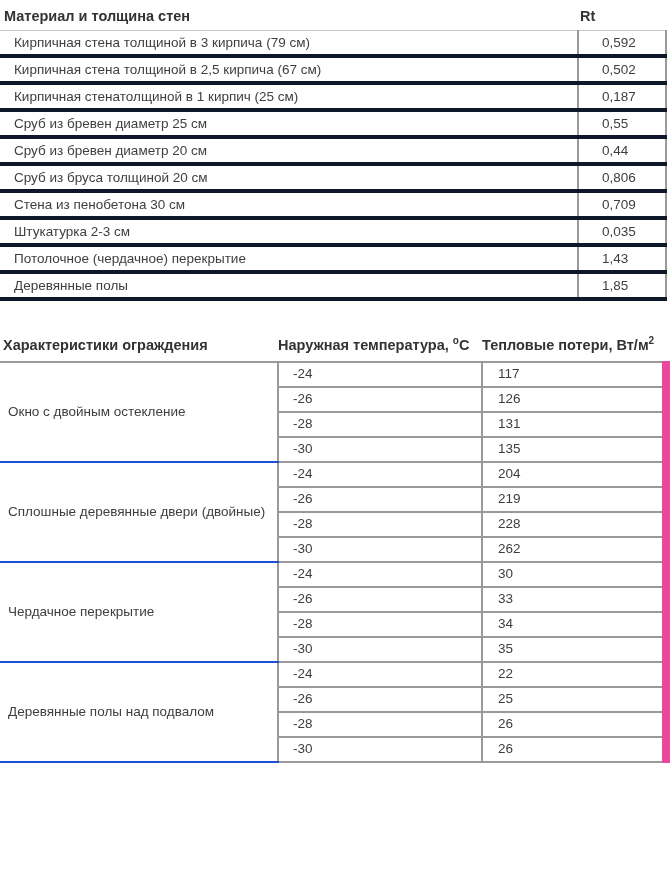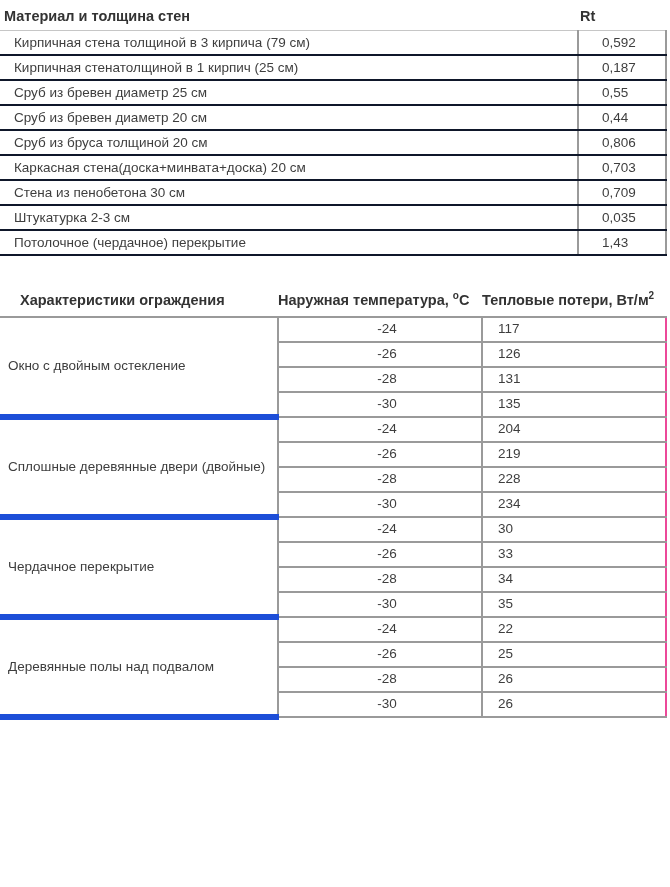--- a/index.html
+++ b/index.html
@@ -21,45 +21,45 @@
     text-align: left; vertical-align: bottom;
     padding: 0 0 6px 0;
     border-bottom: 1px solid #c6c6c6;
   }
   .t1 thead th.t1h1 { padding-left: 4px; }
   .t1 thead th.t1h2 { padding-left: 2px; }
   .t1 td {
     font-size: 13.5px; line-height: 16px;
     padding: 3.5px 0;
     vertical-align: middle;
-    border-bottom: 2px solid #0f172a;
+    border-bottom: 4px solid #0f172a;
   }
   .t1 td.mat { padding-left: 14px; }
   .t1 td.rt  { padding-left: 23px; border-left: 2px solid #9a9a9a; border-right: 2px solid #9a9a9a; }
 
   
   .t2 { margin: 34px 0 0 0; }
   .t2 thead th {
     font-size: 14.5px; font-weight: bold; color: #333333;
     text-align: left; vertical-align: bottom;
     padding: 0 0 8px 0;
     border-bottom: 2px solid #9a9a9a;
   }
-  .t2 thead th.t2h1 { padding-left: 20px; }
+  .t2 thead th.t2h1 { padding-left: 3px; }
   .t2 thead th.t2h2 { padding-left: 0; }
   .t2 thead th.t2h3 { padding-left: 0; margin-top: 43px; }
   .t2 thead th sup { font-size: 10px; }
   .t2 td {
     font-size: 13.5px; line-height: 16px;
     padding: 3.5px 0;
     vertical-align: middle;
   }
-  .t2 td.cat  { padding-left: 8px;  border-bottom: 6px solid #1d4ed8; }
-  .t2 td.temp { padding-left: 14px; border-left: 2px solid #9a9a9a; border-bottom: 2px solid #9a9a9a; text-align: center; }
-  .t2 td.loss { padding-left: 15px; border-left: 2px solid #9a9a9a; border-right: 2px solid #ec4899; border-bottom: 2px solid #9a9a9a; }
+  .t2 td.cat  { padding-left: 8px;  border-bottom: 2px solid #1d4ed8; }
+  .t2 td.temp { padding-left: 14px; border-left: 2px solid #9a9a9a; border-bottom: 2px solid #9a9a9a; }
+  .t2 td.loss { padding-left: 15px; border-left: 2px solid #9a9a9a; border-right: 8px solid #ec4899; border-bottom: 2px solid #9a9a9a; }
 </style>
 </head>
 <body>
 
 <div class="page">
 
   <table class="t1">
     <colgroup>
       <col style="width:578px">
       <col style="width:88px">
@@ -69,50 +69,54 @@
         <th class="t1h1">Материал и толщина стен</th>
         <th class="t1h2">Rt</th>
       </tr>
     </thead>
     <tbody>
         <tr>
           <td class="mat">Кирпичная стена толщиной в 3 кирпича (79 см)</td>
           <td class="rt">0,592</td>
         </tr>
         <tr>
+          <td class="mat">Кирпичная стена толщиной в 2,5 кирпича (67 см)</td>
+          <td class="rt">0,502</td>
+        </tr>
+        <tr>
           <td class="mat">Кирпичная стенатолщиной в 1 кирпич (25 см)</td>
           <td class="rt">0,187</td>
         </tr>
         <tr>
           <td class="mat">Сруб из бревен диаметр 25 см</td>
           <td class="rt">0,55</td>
         </tr>
         <tr>
           <td class="mat">Сруб из бревен диаметр 20 см</td>
           <td class="rt">0,44</td>
         </tr>
         <tr>
           <td class="mat">Сруб из бруса толщиной 20 см</td>
           <td class="rt">0,806</td>
         </tr>
         <tr>
-          <td class="mat">Каркасная стена(доска+минвата+доска) 20 см</td>
-          <td class="rt">0,703</td>
-        </tr>
-        <tr>
           <td class="mat">Стена из пенобетона 30 см</td>
           <td class="rt">0,709</td>
         </tr>
         <tr>
           <td class="mat">Штукатурка 2-3 см</td>
           <td class="rt">0,035</td>
         </tr>
         <tr>
           <td class="mat">Потолочное (чердачное) перекрытие</td>
           <td class="rt">1,43</td>
+        </tr>
+        <tr>
+          <td class="mat">Деревянные полы</td>
+          <td class="rt">1,85</td>
         </tr>
       </tbody>
   </table>
 
   <table class="t2">
     <colgroup>
       <col style="width:278px">
       <col style="width:204px">
       <col style="width:184px">
     </colgroup>
@@ -149,21 +153,21 @@
         <tr>
           <td class="temp">-26</td>
           <td class="loss">219</td>
         </tr>
         <tr>
           <td class="temp">-28</td>
           <td class="loss">228</td>
         </tr>
         <tr>
           <td class="temp">-30</td>
-          <td class="loss">234</td>
+          <td class="loss">262</td>
         </tr>
         <tr>
           <td class="cat" rowspan="4">Чердачное перекрытие</td>
           <td class="temp">-24</td>
           <td class="loss">30</td>
         </tr>
         <tr>
           <td class="temp">-26</td>
           <td class="loss">33</td>
         </tr>

